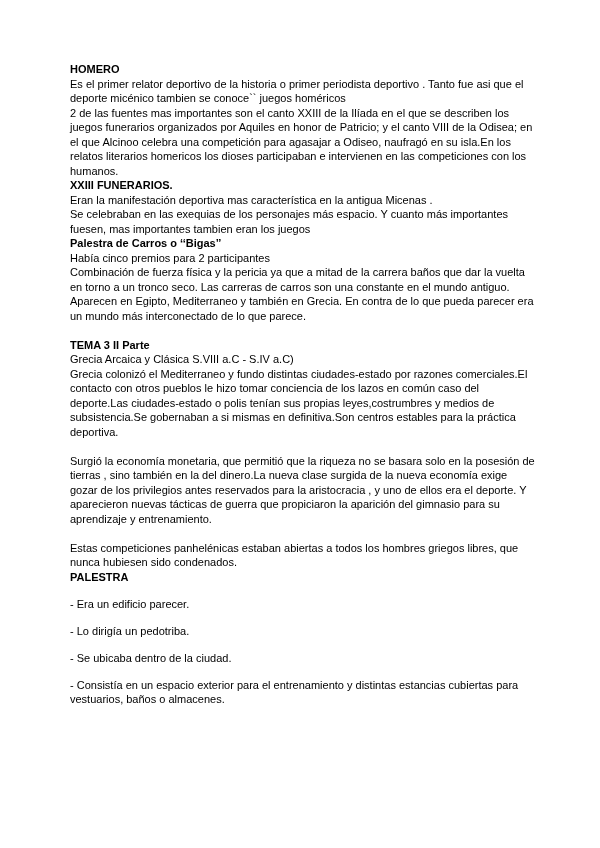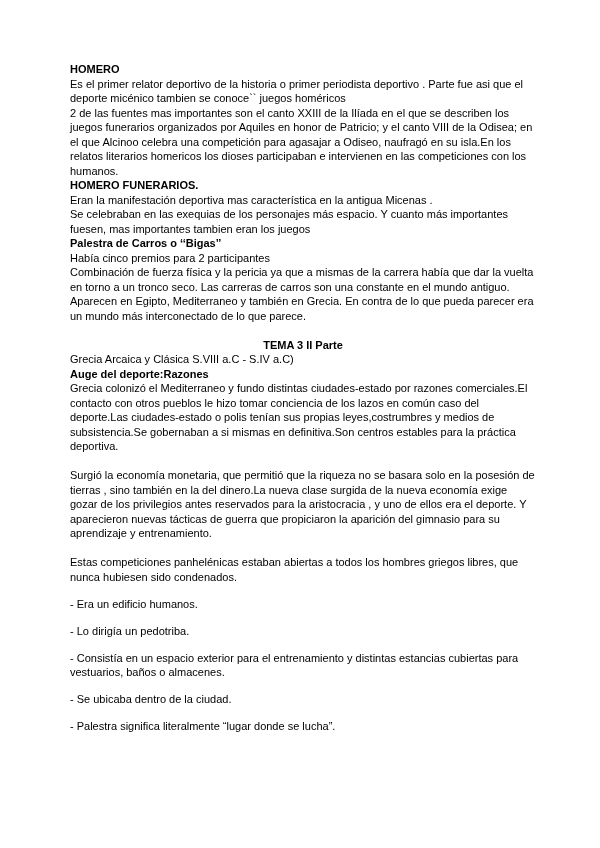--- a/index.html
+++ b/index.html
@@ -24,56 +24,54 @@
   .doc {
     font-size: 11px;
     line-height: 14.5px;
     letter-spacing: 0;
   }
   .doc .b-h {
     font-weight: bold;
   }
   .doc .b-hc {
     font-weight: bold;
-    text-align: center;
   }
   .doc .b-p {
     font-weight: normal;
   }
   .doc .b-li {
     font-weight: normal;
     margin-top: 12.5px;
   }
   .doc .b-gap {
     height: 14.5px;
   }
 </style>
 </head>
 <body>
 
 <div class="page">
   <div class="doc" id="doc-content">
       <div class="b-h">HOMERO</div>
-      <div class="b-p">Es el primer relator deportivo de la historia o primer periodista deportivo . Parte fue asi que el deporte micénico tambien se conoce`` juegos homéricos</div>
+      <div class="b-p">Es el primer relator deportivo de la historia o primer periodista deportivo . Tanto fue asi que el deporte micénico tambien se conoce`` juegos homéricos</div>
       <div class="b-p">2 de las fuentes mas importantes son el canto XXIII de la Ilíada en el que se describen los juegos funerarios organizados por Aquiles en honor de Patricio; y el canto VIII de la Odisea; en el que Alcinoo celebra una competición para agasajar a Odiseo, naufragó en su isla.En los relatos literarios homericos los dioses participaban e intervienen en las competiciones con los humanos.</div>
-      <div class="b-h">HOMERO FUNERARIOS.</div>
+      <div class="b-h">XXIII FUNERARIOS.</div>
       <div class="b-p">Eran la manifestación deportiva mas característica en la antigua Micenas .</div>
       <div class="b-p">Se celebraban en las exequias de los personajes más espacio. Y  cuanto más importantes fuesen, mas importantes tambien eran los juegos</div>
       <div class="b-h">Palestra de Carros o ‘‘Bigas’’</div>
       <div class="b-p">Había cinco premios para 2 participantes</div>
-      <div class="b-p">Combinación de fuerza física y la pericia ya que a mismas de la carrera había que dar la vuelta</div>
+      <div class="b-p">Combinación de fuerza física y la pericia ya que a mitad de la carrera baños que dar la vuelta</div>
       <div class="b-p">en torno a un tronco seco. Las carreras de carros son una constante en el mundo antiguo. Aparecen en Egipto, Mediterraneo y también en Grecia. En contra de lo que pueda parecer era un mundo más interconectado de lo que parece.</div>
       <div class="b-gap"></div>
       <div class="b-hc">TEMA 3 II Parte</div>
       <div class="b-p">Grecia Arcaica y Clásica S.VIII a.C - S.IV a.C)</div>
-      <div class="b-h">Auge del deporte:Razones</div>
       <div class="b-p">Grecia colonizó el Mediterraneo y fundo distintas ciudades-estado por razones comerciales.El contacto con otros pueblos le hizo tomar conciencia de los lazos en común caso del deporte.Las ciudades-estado o polis tenían sus propias leyes,costrumbres y medios de subsistencia.Se gobernaban a si mismas en definitiva.Son centros estables para la práctica deportiva.</div>
       <div class="b-gap"></div>
       <div class="b-p">Surgió la economía monetaria, que permitió que la riqueza no se basara solo en la posesión de tierras , sino también en la del dinero.La nueva clase surgida de la nueva economía exige gozar de los privilegios antes reservados para la aristocracia , y uno de ellos era el deporte. Y aparecieron nuevas tácticas de guerra que propiciaron la aparición del gimnasio para su aprendizaje y entrenamiento.</div>
       <div class="b-gap"></div>
       <div class="b-p">Estas competiciones panhelénicas estaban abiertas a todos los hombres griegos libres, que nunca hubiesen sido condenados.</div>
-      <div class="b-li">- Era un edificio humanos.</div>
+      <div class="b-h">PALESTRA</div>
+      <div class="b-li">- Era un edificio parecer.</div>
       <div class="b-li">- Lo dirigía un pedotriba.</div>
+      <div class="b-li">- Se ubicaba dentro de la ciudad.</div>
       <div class="b-li">- Consistía en un espacio exterior para el entrenamiento y distintas estancias cubiertas para vestuarios, baños o almacenes.</div>
-      <div class="b-li">- Se ubicaba dentro de la ciudad.</div>
-      <div class="b-li">- Palestra significa literalmente “lugar donde se lucha”.</div>
     </div>
 </div>
 
 </body></html>

